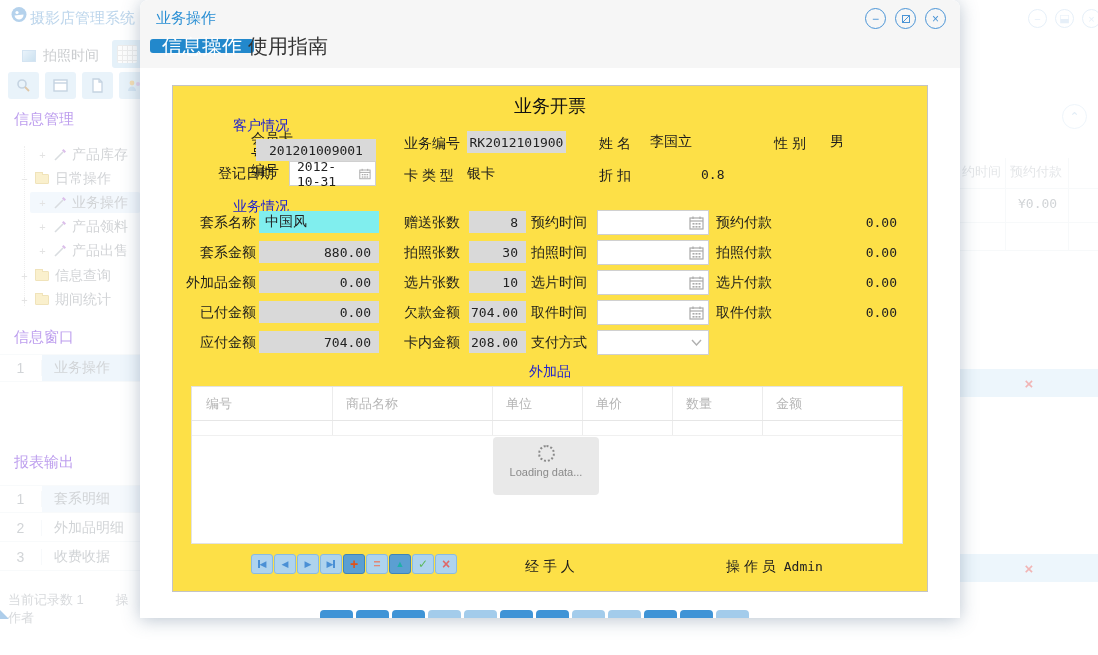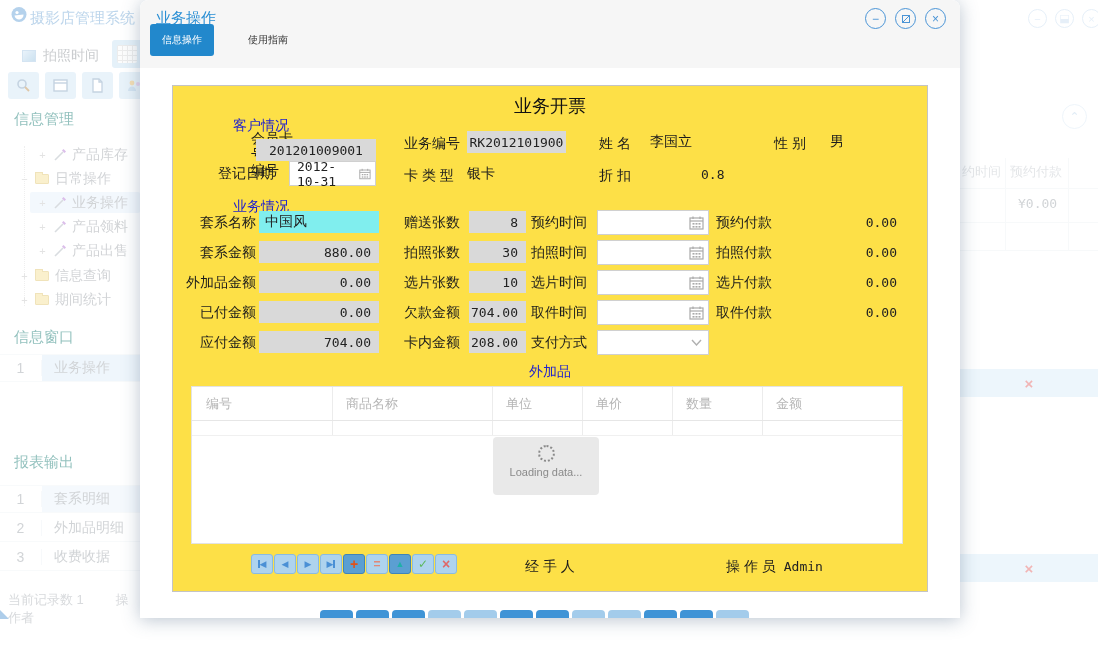--- a/index.html
+++ b/index.html
@@ -14,21 +14,21 @@
   
   #bgwin { position:absolute; inset:0; background:#fff; }
   .bg-title { left:30px; top:9px; font-size:15px; color:#6ea4d4; }
   .bg-navtab { left:22px; top:47px; font-size:14px; color:#8a8f94; display:flex; align-items:center; gap:7px; }
   .nav-sq { width:14px; height:12px; border:1px solid #9fc3e2; background:linear-gradient(135deg,#cfe4f5,#8fbede); }
   .grid-btn { left:112px; top:40px; width:30px; height:28px; background:#c6dff2; border-radius:3px; display:flex; align-items:center; justify-content:center; }
   .grid-glyph { width:20px; height:18px; background-color:#fafafa;
     background-image:linear-gradient(#d5d5d5 1px,transparent 1px),linear-gradient(90deg,#d5d5d5 1px,transparent 1px);
     background-size:5px 5px; border-radius:2px; }
   .tool-btn { top:72px; width:31px; height:27px; background:#cfe4f4; border-radius:3px; display:flex; align-items:center; justify-content:center; }
-  .side-section { left:14px; font-size:15px; color:#0f766e; }
+  .side-section { left:14px; font-size:15px; color:#6d28d9; }
   #sidebar { position:absolute; left:0; top:0; width:140px; height:655px; overflow:hidden; }
   .tree-row { position:absolute; height:20px; font-size:14px; color:#9a9fa5; display:flex; align-items:center; gap:6px; }
   .tree-exp { font-size:11px; color:#c0c0c0; width:9px; text-align:center; }
   .folder-ico { width:14px; height:10px; background:#f3dd90; border:1px solid #ddc066; border-radius:1px; position:relative; }
   .folder-ico::before { content:""; position:absolute; left:-1px; top:-3px; width:6px; height:2px; background:#f3dd90; border:1px solid #ddc066; border-bottom:none; }
   .tree-hl { background:#e4effa; border-radius:2px; }
   .list-row-num { width:42px; text-align:center; color:#9aa0a6; font-size:14px; border-right:1px solid #eef2f5; }
   .info-row { position:absolute; left:0; width:140px; height:28px; display:flex; align-items:center; font-size:14px; color:#9aa0a6; border-top:1px solid #f0f3f6; border-bottom:1px solid #f0f3f6; }
   .info-row .lbl { padding-left:12px; flex:1; height:100%; display:flex; align-items:center; }
   .bg-status { left:8px; top:591px; font-size:13px; color:#a8adb3; }
@@ -40,21 +40,21 @@
   .bg-x { color:#e05c5c; font-size:15px; font-weight:bold; }
   #dim { position:absolute; inset:0; background:rgba(255,255,255,0.55); z-index:5; }
 
   
   #modal { position:absolute; left:140px; top:0; width:820px; height:618px; background:#fff;
     border-radius:8px 8px 0 0; box-shadow:0 2px 18px rgba(60,90,120,0.35); z-index:10; overflow:hidden; }
   #modal-top { position:absolute; left:0; top:0; width:100%; height:68px; background:#f6f6f6; border-radius:8px 8px 0 0; }
   .m-title { left:16px; top:9px; font-size:15px; color:#2a8fd4; }
   .m-ctrl { width:21px; height:21px; border:1.5px solid #4a94d6; border-radius:50%; color:#4a94d6; display:flex; align-items:center; justify-content:center; font-size:12px; }
   .restore-sq { width:8px; height:8px; border:1.2px solid #4a94d6; background:linear-gradient(135deg,transparent 45%,#4a94d6 45%,#4a94d6 55%,transparent 55%); }
-  .tab { top:24px; height:32px; padding:0 12px; font-size:10px; display:flex; align-items:center; border-radius:3px; }
+  .tab { top:39px; height:14px; padding:0 12px; font-size:20px; display:flex; align-items:center; border-radius:3px; }
   .tab.active { background:#2288cc; color:#fff; }
   .tab.plain { color:#333; }
 
   
   #panel { position:absolute; left:32px; top:85px; width:756px; height:507px; border:1px solid #c4c4c4; background:#fde047; }
   .form-title { left:0; right:0; top:8px; text-align:center; font-size:18px; color:#111; }
   .sec-label { font-size:14px; color:#2222cc; }
   .flabel { font-size:14px; color:#1c1c1c; white-space:nowrap; }
   .gbox { background:#d9d9d9; height:22px; display:flex; align-items:center; }
   .gbox.center { justify-content:center; }

